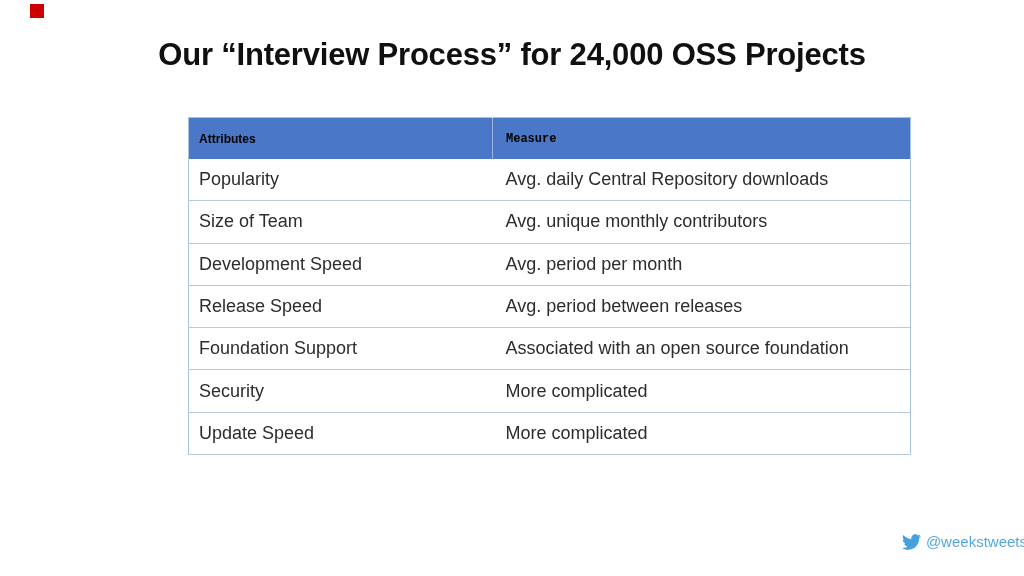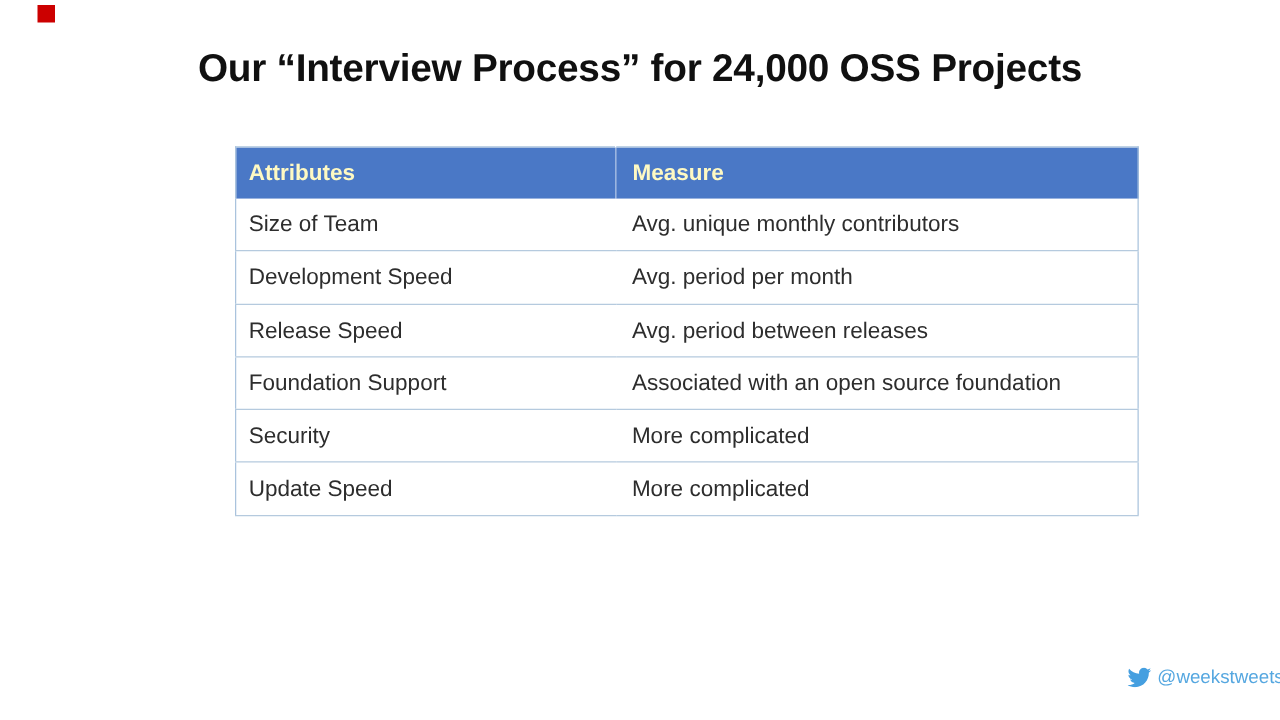--- a/index.html
+++ b/index.html
@@ -37,31 +37,32 @@
     top: 117px;
     width: 722px;
     border-collapse: collapse;
     table-layout: fixed;
     border: 1.5px solid #aac3dd;
   }
   .oss-table col.c1 { width: 304px; }
   .oss-table col.c2 { width: 418px; }
   .oss-table th {
     background: #4a78c6;
-    color: #fef9c3;
-    font-size: 18px;
+    color: #000000;
+    font-size: 12px;
     font-weight: 700;
     text-align: left;
     height: 41px;
     padding: 0 0 0 10px;
     vertical-align: middle;
   }
   .oss-table th.measure-th {
     border-left: 1.5px solid rgba(255,255,255,0.45);
     padding-left: 13px;
+    font-family: Liberation Mono, monospace;
   }
   .oss-table td {
     background: #ffffff;
     color: #2d2d2d;
     font-size: 18px;
     font-weight: 400;
     height: 41.3px;
     padding: 0 0 0 10px;
     vertical-align: middle;
     border-bottom: 1.5px solid #b5cade;
@@ -96,20 +97,24 @@
         <col class="c2">
       </colgroup>
     <thead>
       <tr>
         <th>Attributes</th>
         <th class="measure-th">Measure</th>
       </tr>
     </thead>
     <tbody>
       <tr>
+        <td>Popularity</td>
+        <td class="measure-td">Avg. daily Central Repository downloads</td>
+      </tr>
+      <tr>
         <td>Size of Team</td>
         <td class="measure-td">Avg. unique monthly contributors</td>
       </tr>
       <tr>
         <td>Development Speed</td>
         <td class="measure-td">Avg. period per month</td>
       </tr>
       <tr>
         <td>Release Speed</td>
         <td class="measure-td">Avg. period between releases</td>

